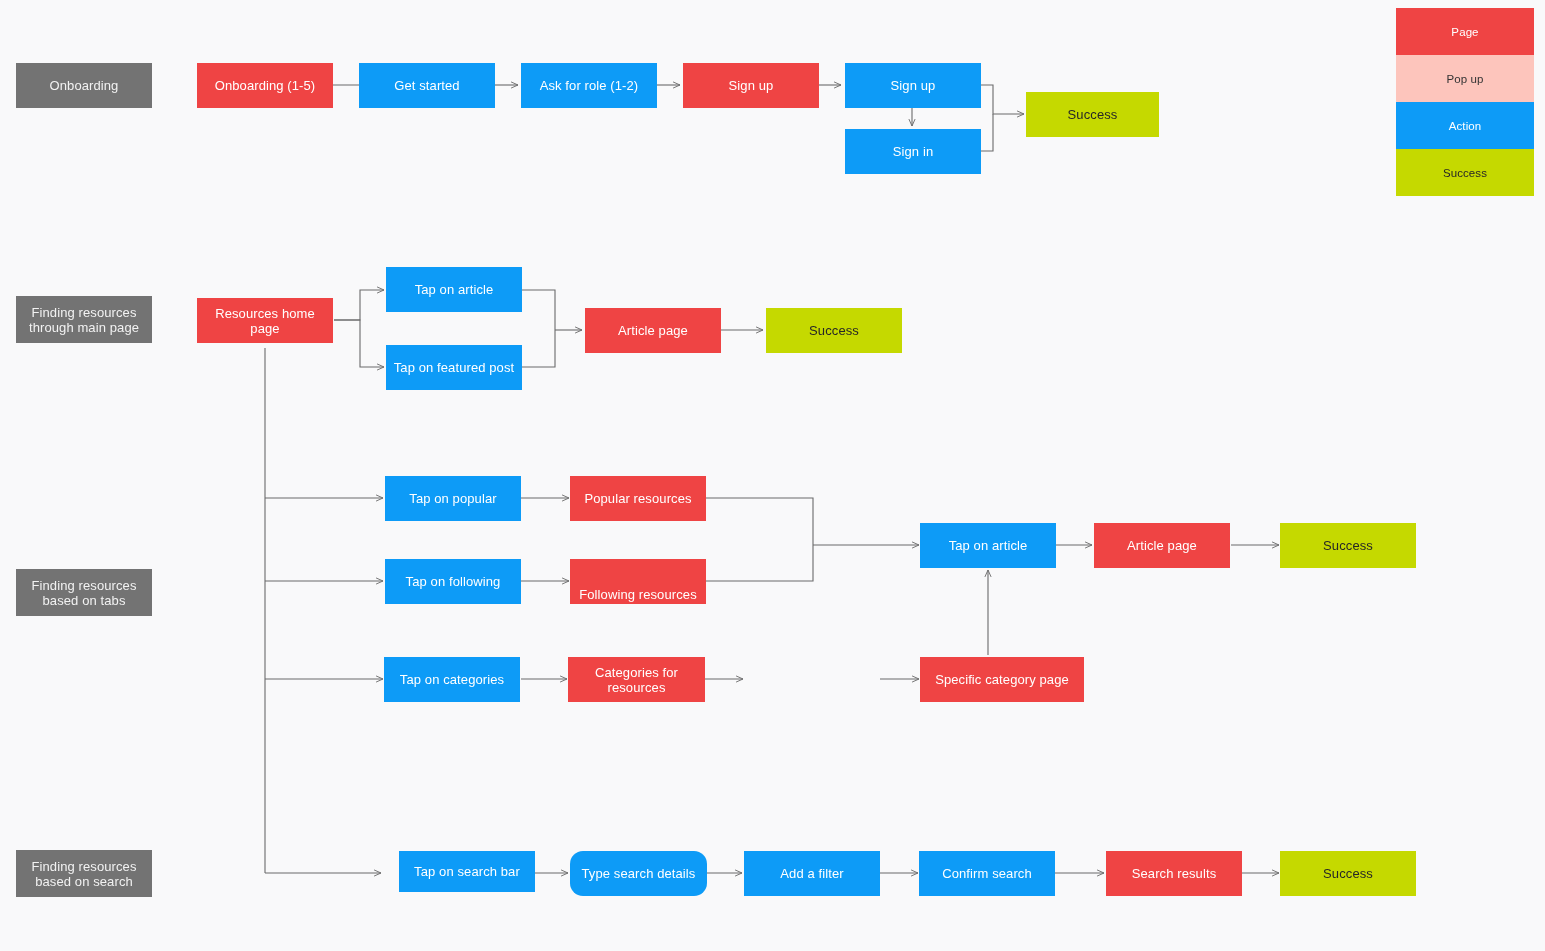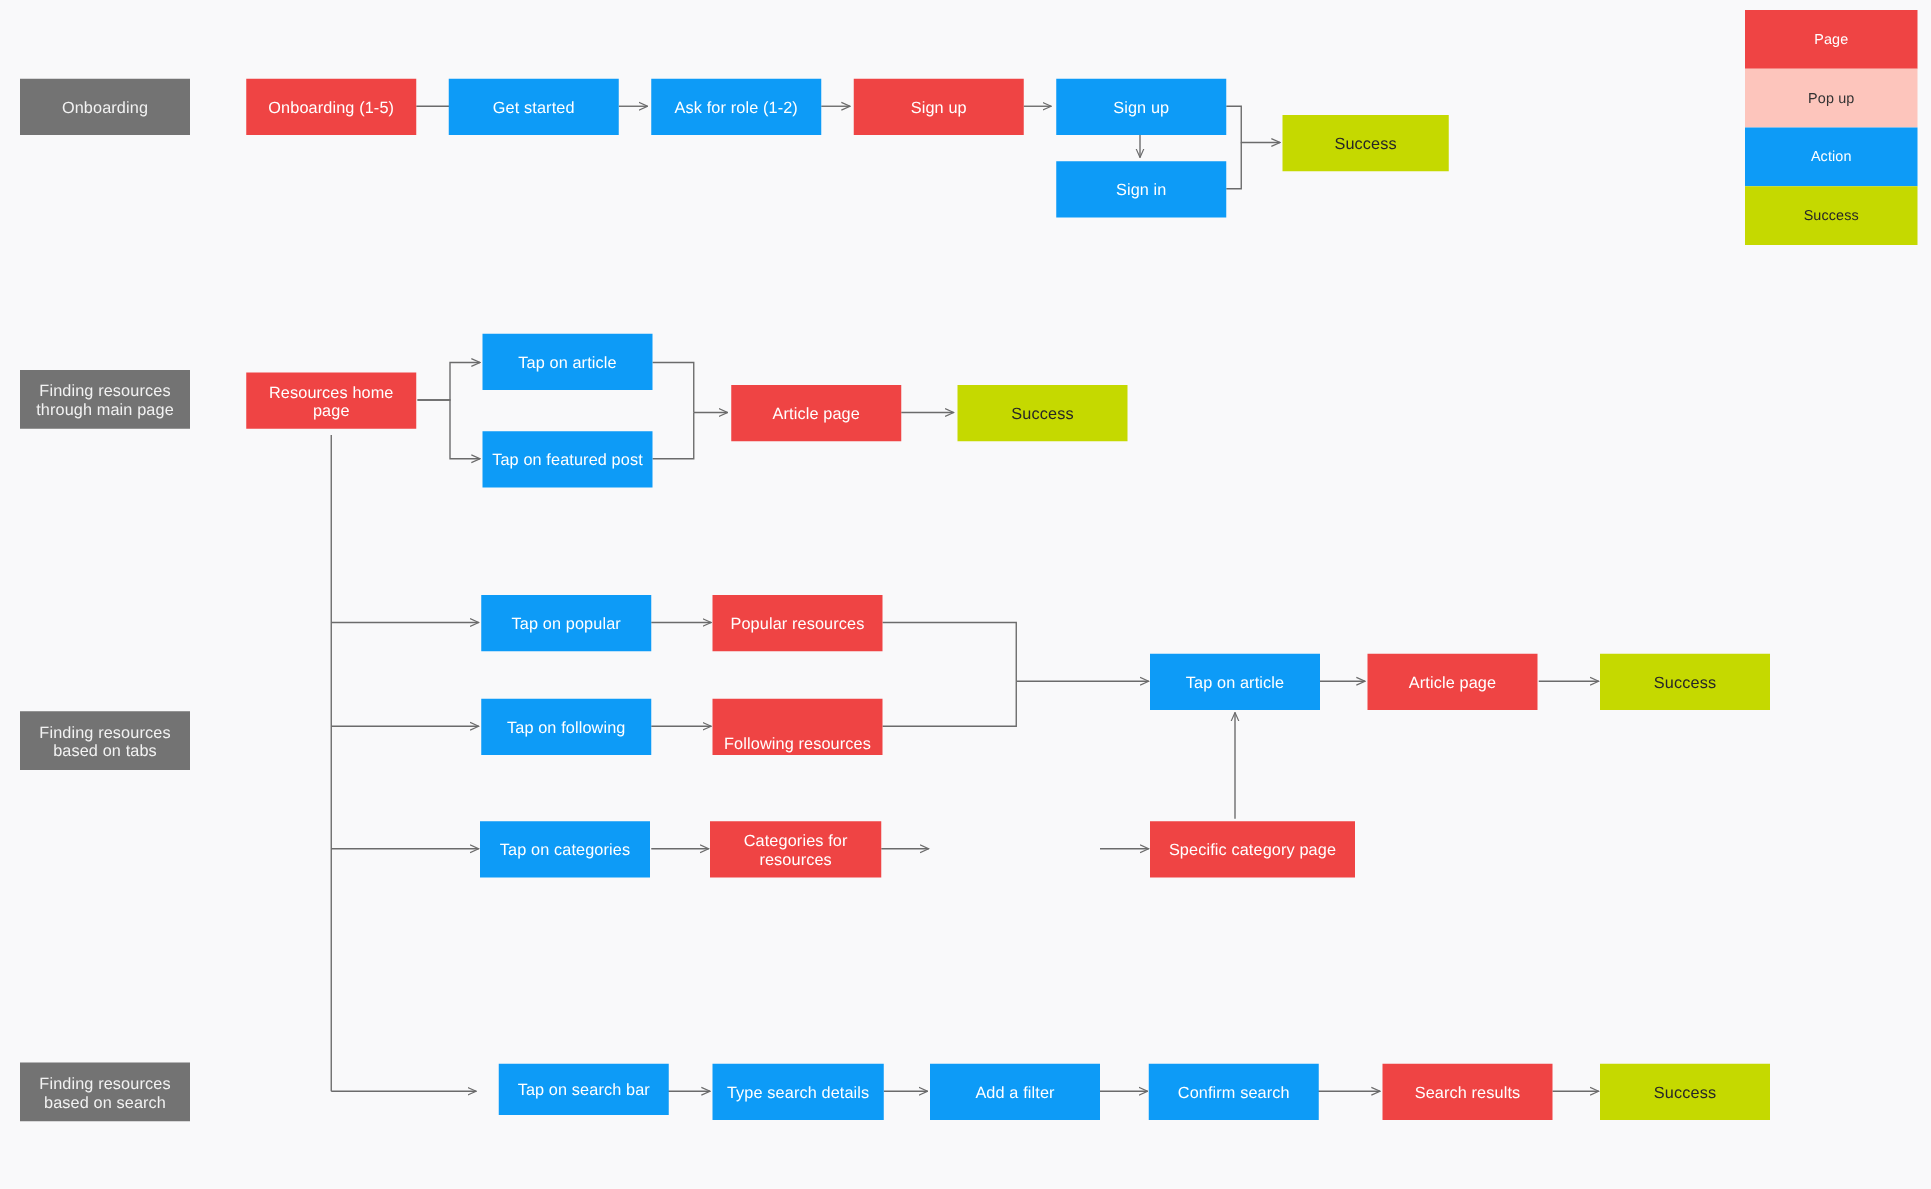--- a/index.html
+++ b/index.html
@@ -237,21 +237,21 @@
   </div>
 
   <div class="node n-success" style="left:1280px; top:523px; width:136px; height:45px;">
     <span>Success</span>
   </div>
 
   <div class="node n-action" style="left:383px; top:851px; width:136px; height:41px;margin-left:16px;">
     <span>Tap on search bar</span>
   </div>
 
-  <div class="node n-action" style="left:570px; top:851px; width:137px; height:45px;">
+  <div class="node n-action" style="left:570px; top:851px; width:137px; height:45px;border-radius:13px;">
     <span>Type search details</span>
   </div>
 
   <div class="node n-action" style="left:744px; top:851px; width:136px; height:45px;">
     <span>Add a filter</span>
   </div>
 
   <div class="node n-action" style="left:919px; top:851px; width:136px; height:45px;">
     <span>Confirm search</span>
   </div>

